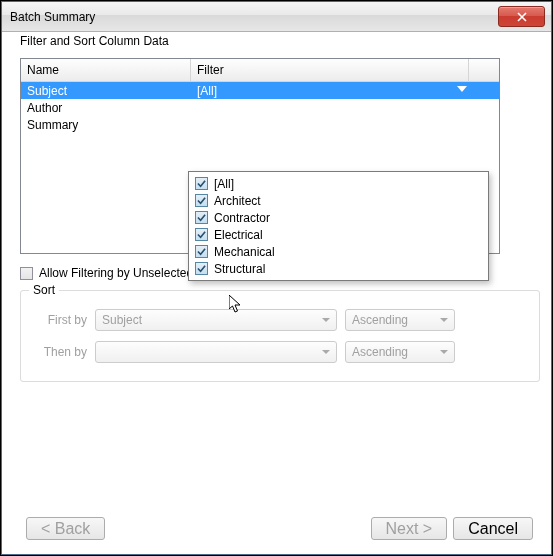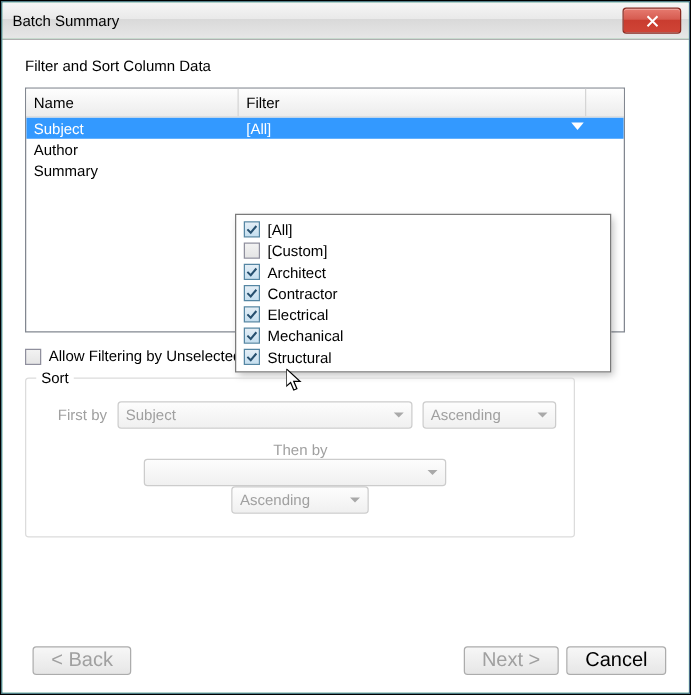--- a/index.html
+++ b/index.html
@@ -9,21 +9,21 @@
     height: 556px;
     background: #000;
     font-family: "Segoe UI", Tahoma, sans-serif;
     font-size: 12px;
     color: #000;
   }
   .window {
     position: absolute;
     left: 1px; top: 1px;
     width: 551px; height: 554px;
-    background: #86efac;
+    background: #0ea5e9;
     border: 1px solid #4a6b8a;
     box-sizing: border-box;
   }
   .titlebar {
     height: 30px;
     background: linear-gradient(to bottom, #f6f6f6 0%, #e9e9e9 45%, #d9d9d9 46%, #e7e7e7 100%);
     border-bottom: 1px solid #b0b0b0;
     display: flex;
     align-items: center;
     padding: 0 6px 0 8px;
@@ -37,21 +37,21 @@
     border-radius: 3px;
     display: flex;
     align-items: center;
     justify-content: center;
     color: #fff;
     font-weight: bold;
     box-shadow: inset 0 1px 0 rgba(255,255,255,0.3);
   }
   .close-x { width:10px; height:10px; }
   .content {
-    padding: 14px 18px 14px 18px;
+    padding: 2px 18px 14px 18px;
     height: calc(100% - 30px);
     box-sizing: border-box;
     position: relative;
     background: #fff;
   }
   .section-label { font-size: 12px; margin-bottom: 10px; }
   .table-wrap {
     position: relative;
     border: 1px solid #828790;
     width: 480px;
@@ -163,38 +163,38 @@
     margin-top: 12px;
     font-size: 12px;
   }
   .checkbox-row .cb { margin-right: 6px; }
 
   .sort-group {
     border: 1px solid #dcdcdc;
     border-radius: 3px;
     margin-top: 10px;
     padding: 14px 14px 18px 14px;
-    width: 440px;
+    width: 520px;
     box-sizing: border-box;
     position: relative;
   }
   .sort-legend {
     position: absolute;
     top: -8px; left: 8px;
     background: #fff;
     padding: 0 4px;
     font-size: 12px;
     color: #000;
   }
   .sort-row {
     display: flex;
     align-items: center;
     margin: 4px 0 10px 0;
   }
-  .sort-row:last-child { margin-bottom: 0; flex-direction: column; }
+  .sort-row:last-child { margin-bottom: 0; }
   .sort-label {
     width: 60px;
     text-align: right;
     color: #a0a0a0;
     padding-right: 8px;
     font-size: 12px;
     box-sizing: border-box;
   }
   .combo {
     height: 22px;
@@ -292,24 +292,20 @@
     <div class="dropdown">
       <div class="dd-item">
         <span class="cb checked">
             <svg class="tick-svg tick" viewBox="0 0 10 10">
               <path d="M1 5 L4 8 L9 2" stroke="#27506f" stroke-width="1.8" fill="none"></path>
             </svg>
           </span>
         <span>[All]</span>
       </div>
       <div class="dd-item">
-        <span class="cb"></span>
-        <span>[Custom]</span>
-      </div>
-      <div class="dd-item">
         <span class="cb checked">
             <svg class="tick-svg tick" viewBox="0 0 10 10">
               <path d="M1 5 L4 8 L9 2" stroke="#27506f" stroke-width="1.8" fill="none"></path>
             </svg>
           </span>
         <span>Architect</span>
       </div>
       <div class="dd-item">
         <span class="cb checked">
             <svg class="tick-svg tick" viewBox="0 0 10 10">

